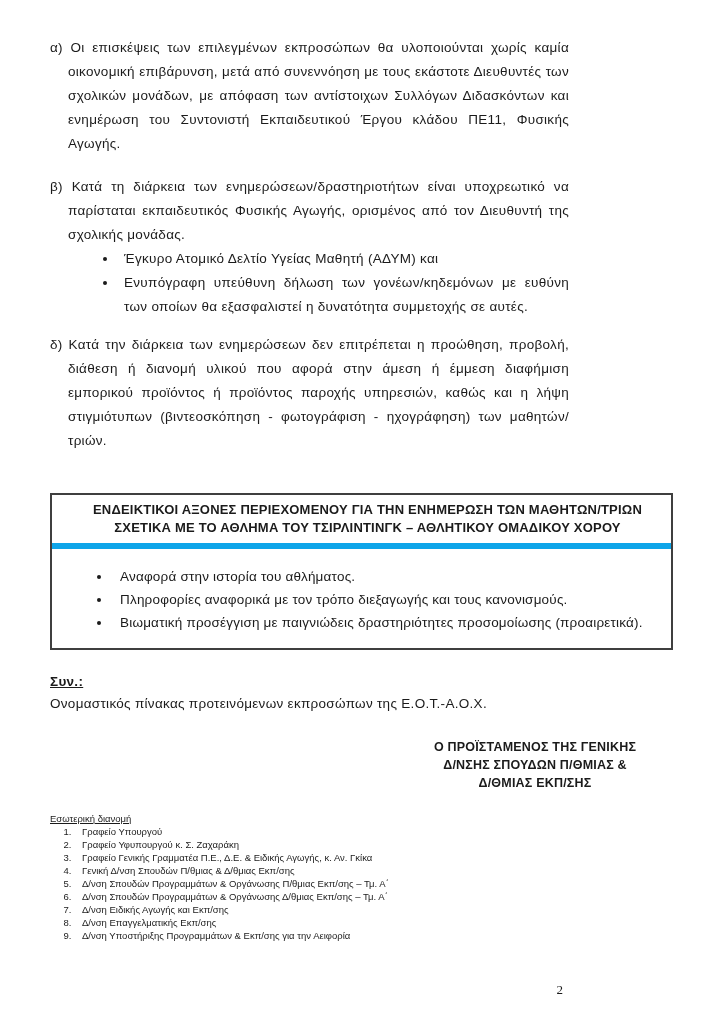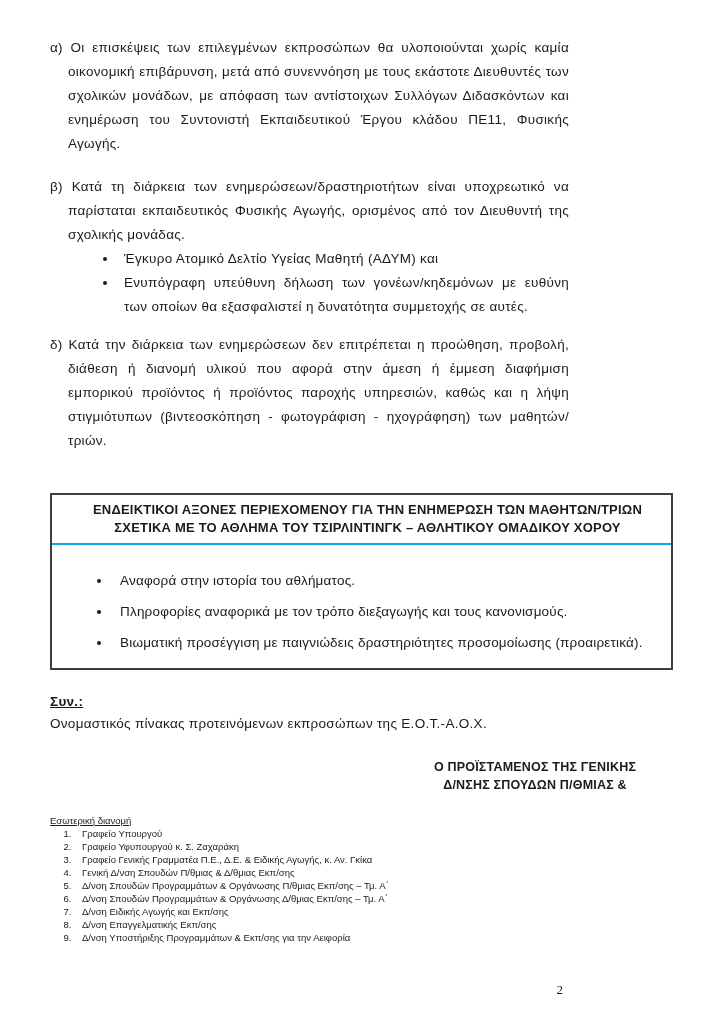--- a/index.html
+++ b/index.html
@@ -41,36 +41,36 @@
     letter-spacing: 0.3px;
   }
   .req-list li { padding-left: 6px; text-align: justify; }
   
   .content-box {
     margin-top: 40px;
     border: 2px solid #3f3f3f;
     width: 623px;
   }
   .content-box .box-title {
-    border-bottom: 2px solid #0ea5e9;
+    border-bottom: 6px solid #0ea5e9;
     padding: 6px 10px 6px 22px;
     text-align: center;
     font-weight: bold;
     font-size: 13px;
     line-height: 18px;
     letter-spacing: 0.2px;
   }
   .content-box .box-bullets {
     list-style: disc;
     padding: 16px 14px 14px 60px;
     font-size: 13.5px;
     line-height: 23px;
     letter-spacing: 0.2px;
   }
-  .content-box .box-bullets li { padding-left: 8px; margin-top: 8px; }
+  .content-box .box-bullets li { padding-left: 8px; }
   
   .attachments { margin-top: 22px; font-size: 13.5px; line-height: 20px; letter-spacing: 0.3px; }
   .attachments .att-label { font-weight: bold; text-decoration: underline; }
   .attachments .att-text { margin-top: 2px; }
   
   .signature {
     margin-top: 24px;
     margin-left: 325px;
     width: 320px;
     text-align: center;
@@ -128,20 +128,21 @@
   </div>
 
   <div class="attachments">
     <div class="att-label">Συν.:</div>
     <div class="att-text">Ονομαστικός πίνακας προτεινόμενων εκπροσώπων της Ε.Ο.Τ.-Α.Ο.Χ.</div>
   </div>
 
   <div class="signature">
     <div>Ο ΠΡΟΪΣΤΑΜΕΝΟΣ ΤΗΣ ΓΕΝΙΚΗΣ</div>
     <div>Δ/ΝΣΗΣ ΣΠΟΥΔΩΝ Π/ΘΜΙΑΣ &amp;</div>
+    <div>Δ/ΘΜΙΑΣ ΕΚΠ/ΣΗΣ</div>
   </div>
 
   <div class="distribution">
     <div class="dist-header">Εσωτερική διανομή</div>
     <ol class="dist-list">
       <li>Γραφείο Υπουργού</li>
       <li>Γραφείο Υφυπουργού κ. Σ. Ζαχαράκη</li>
       <li>Γραφείο Γενικής Γραμματέα Π.Ε., Δ.Ε. &amp; Ειδικής Αγωγής, κ. Αν. Γκίκα</li>
       <li>Γενική Δ/νση Σπουδών Π/θμιας &amp; Δ/θμιας Εκπ/σης</li>
       <li>Δ/νση Σπουδών Προγραμμάτων &amp; Οργάνωσης Π/θμιας Εκπ/σης – Τμ. Α΄</li>

